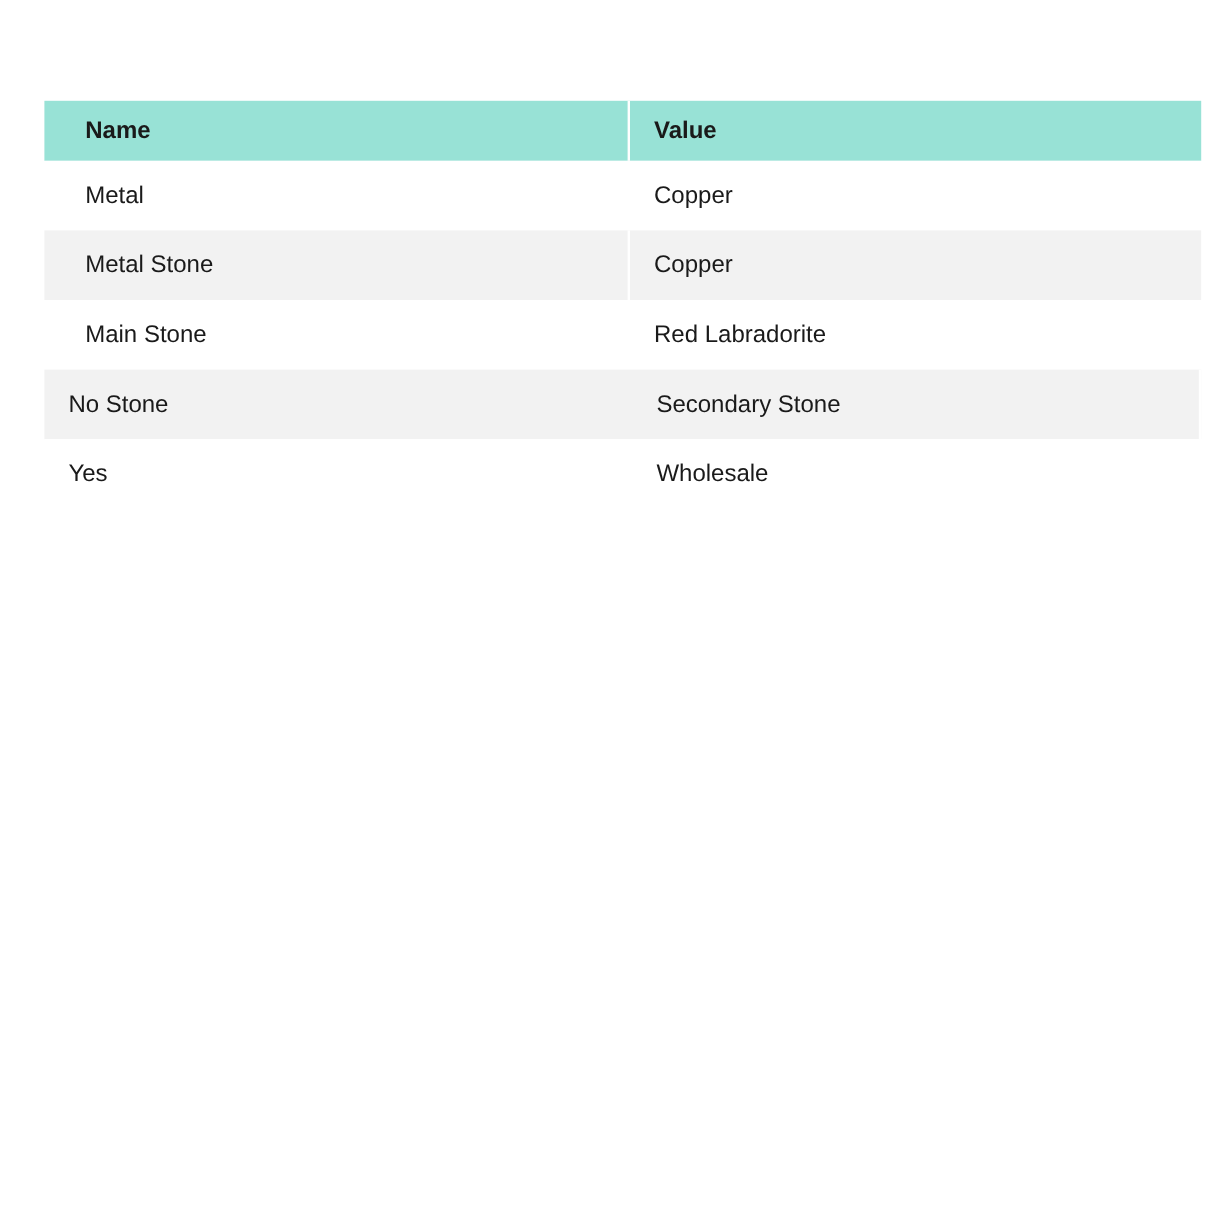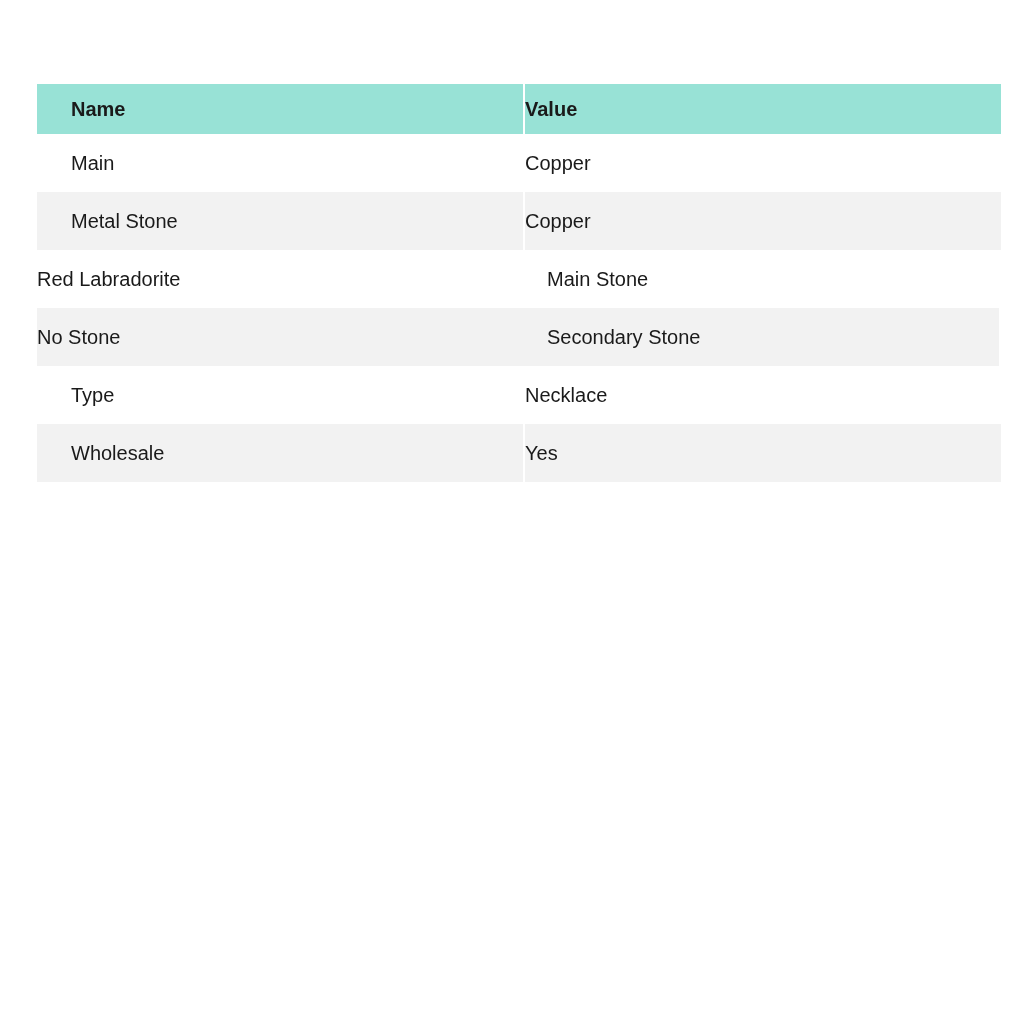--- a/index.html
+++ b/index.html
@@ -47,57 +47,54 @@
     line-height: 1;
     box-sizing: border-box;
   }
   .name-cell {
     width: 488px;
     padding-left: 34px;
     border-right: 2px solid #ffffff;
   }
   .value-cell {
     flex: 1;
+    padding-left: 20px;
   }
 </style>
 </head>
 <body style="color: rgb(26, 26, 26);">
 
 <div class="page">
   <div class="attr-table">
 
     <div class="row header">
       <div class="cell name-cell">Name</div>
       <div class="cell value-cell">Value</div>
     </div>
 
     <div class="row">
-      <div class="cell name-cell">Main</div>
+      <div class="cell name-cell">Metal</div>
       <div class="cell value-cell">Copper</div>
     </div>
 
     <div class="row">
       <div class="cell name-cell">Metal Stone</div>
       <div class="cell value-cell">Copper</div>
     </div>
 
     <div class="row">
+      <div class="cell name-cell">Main Stone</div>
       <div class="cell value-cell">Red Labradorite</div>
-      <div class="cell name-cell">Main Stone</div>
     </div>
 
     <div class="row">
       <div class="cell value-cell">No Stone</div>
       <div class="cell name-cell">Secondary Stone</div>
     </div>
 
-    <div class="row">
-      <div class="cell name-cell">Type</div>
-      <div class="cell value-cell">Necklace</div>
-    </div>
 
     <div class="row">
+      <div class="cell value-cell">Yes</div>
       <div class="cell name-cell">Wholesale</div>
-      <div class="cell value-cell">Yes</div>
     </div>
 
   </div>
 </div>
 
 </body></html>

